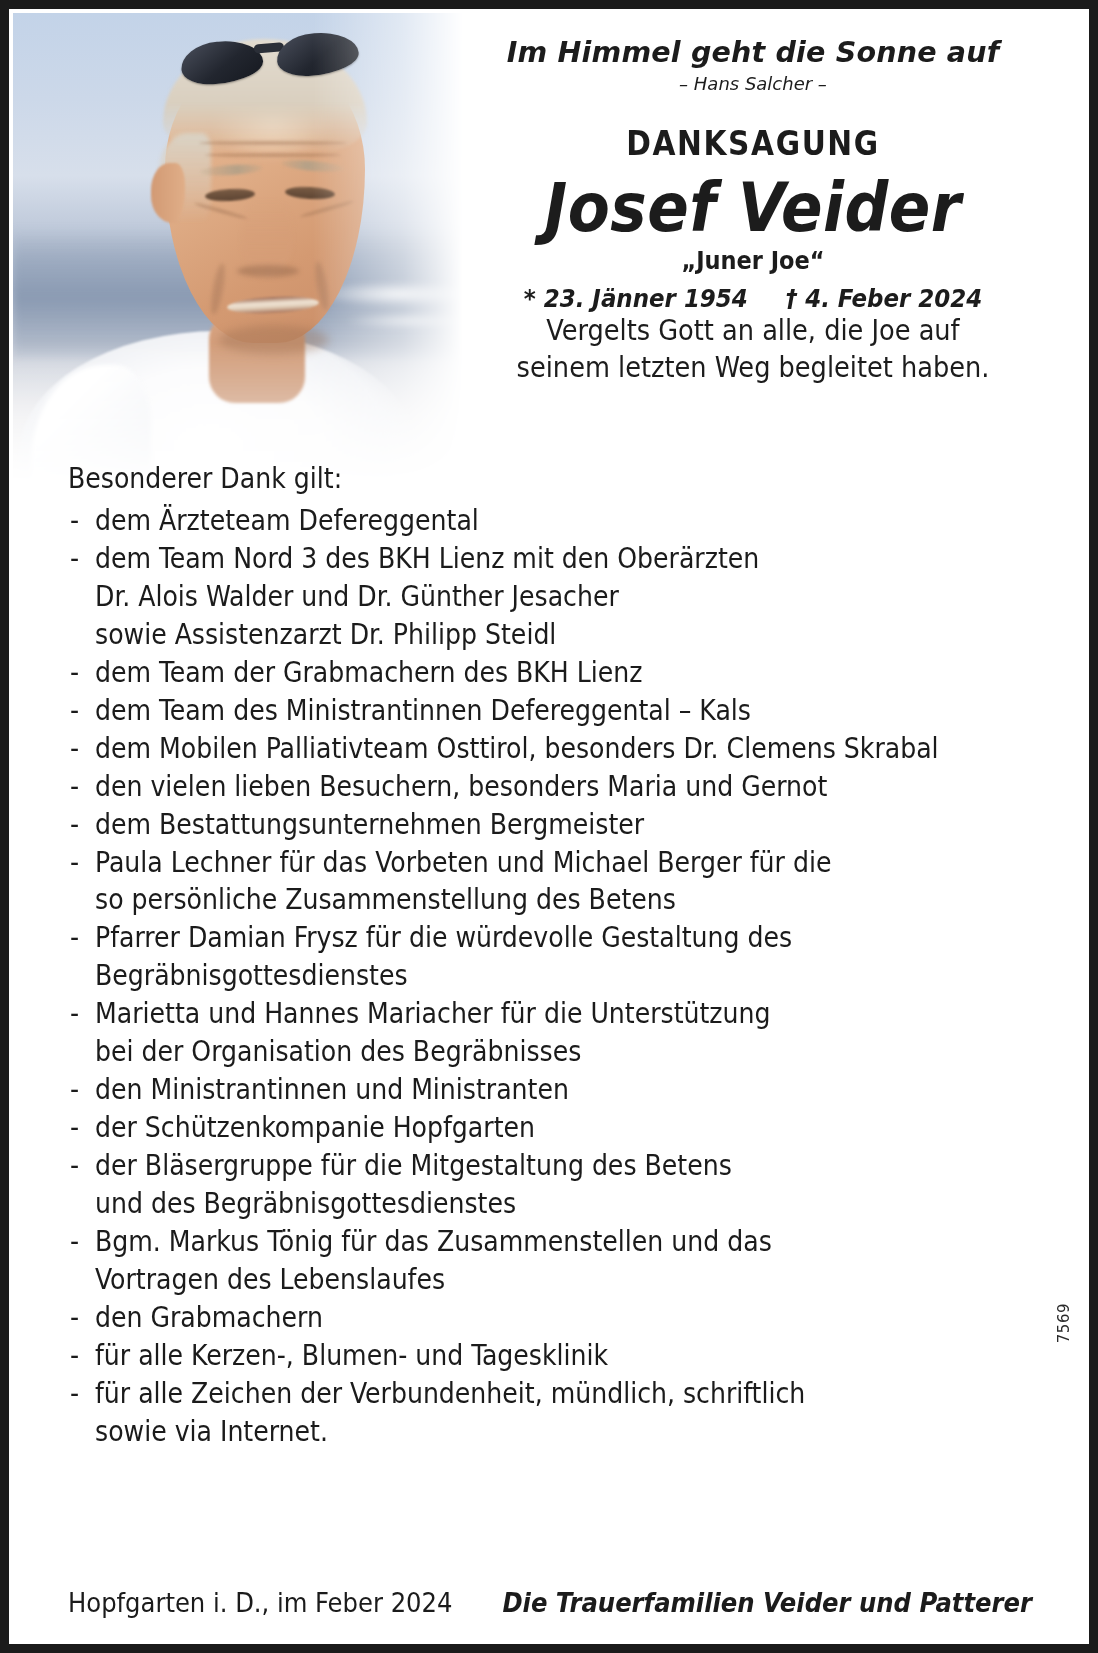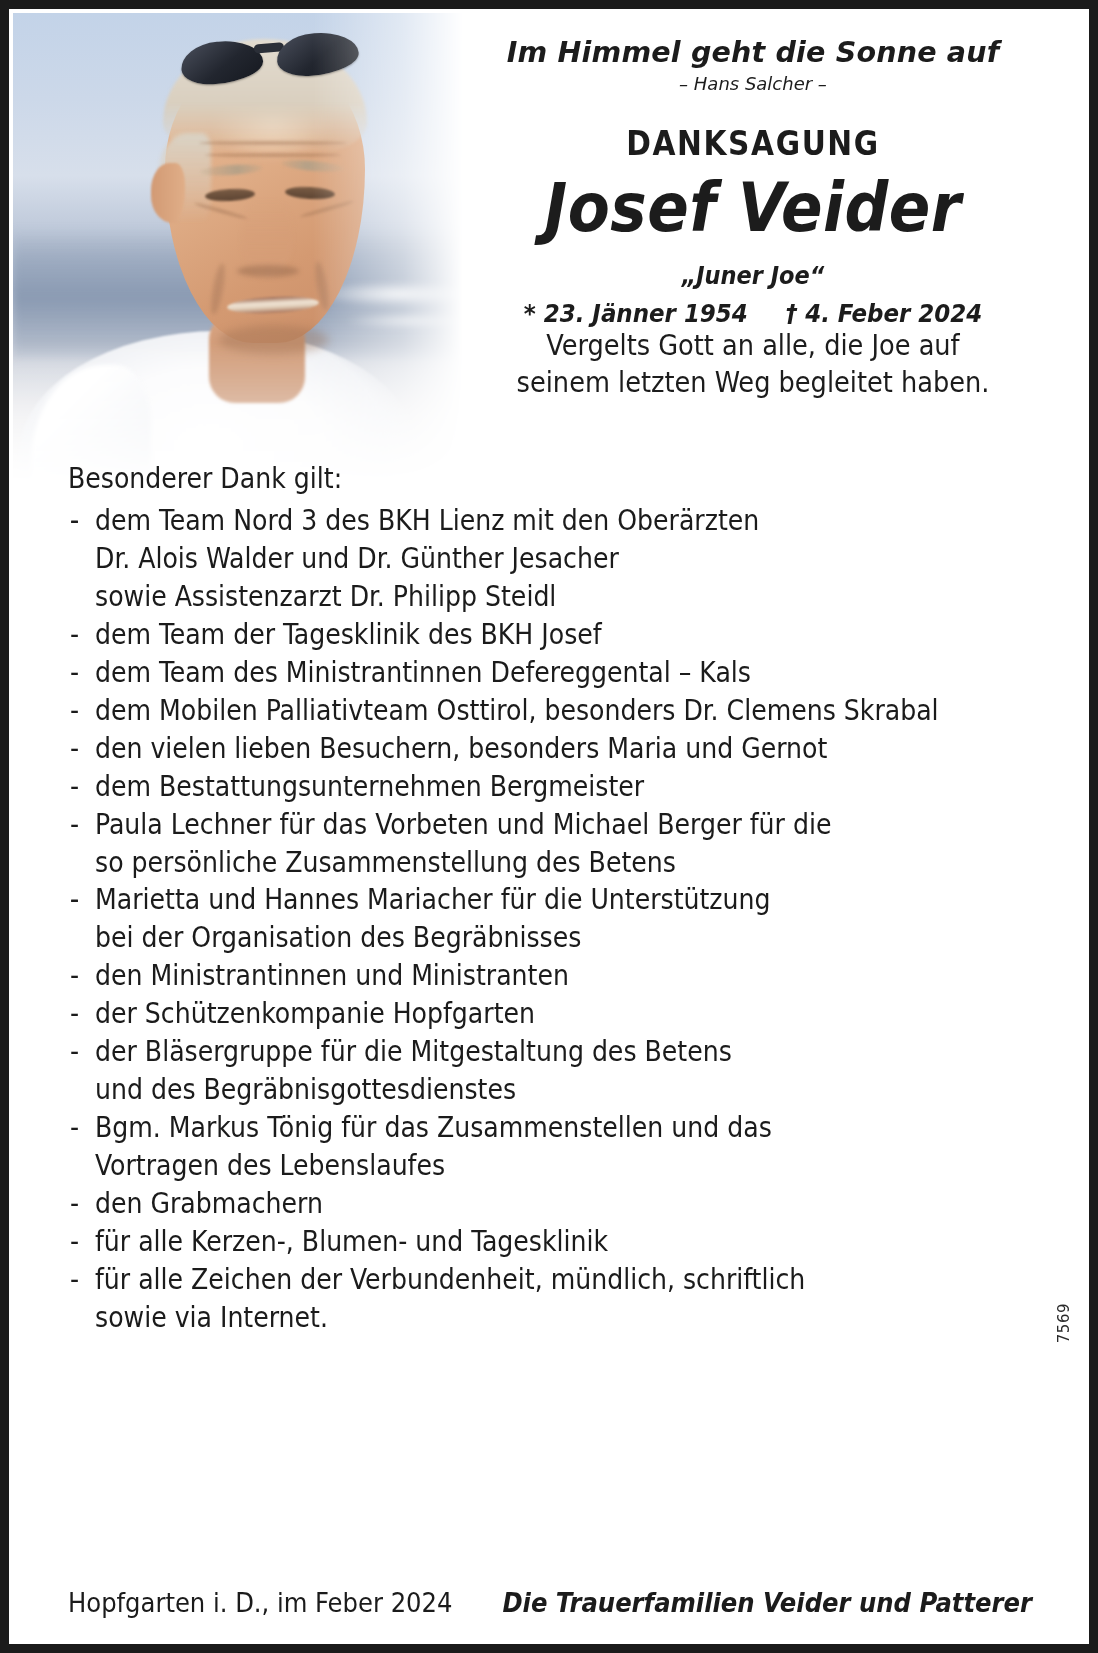--- a/index.html
+++ b/index.html
@@ -301,24 +301,23 @@
     font-family: "DejaVu Sans Condensed", "DejaVu Sans", sans-serif;
     font-style: italic;
     font-weight: bold;
     font-size: 68px;
     line-height: 1.04;
     letter-spacing: 0.5px;
     margin-top: 10px;
   }
   .nickname {
     font-family: "DejaVu Sans Condensed", "DejaVu Sans", sans-serif;
-    font-style: italic;
     font-weight: bold;
     font-size: 25px;
-    margin-top: 17px;
+    margin-top: 2px;
     text-align: center;
   }
   .dates {
     font-family: "DejaVu Sans Condensed", "DejaVu Sans", sans-serif;
     font-style: italic;
     font-weight: bold;
     font-size: 25.5px;
     margin-top: 8px;
     white-space: nowrap;
   }
@@ -447,32 +446,33 @@
         <span class="gap"></span>
         <span>† 4. Feber 2024</span>
       </div>
       <div class="intro" style="white-space: pre-line;">Vergelts Gott an alle, die Joe auf
 seinem letzten Weg begleitet haben.</div>
     </div>
 
     <div class="body-block">
       <div class="lead">Besonderer Dank gilt:</div>
       <ul class="thanks-list">
-          <li class="thanks-item"><span class="dash">-</span></li>
+          <li class="thanks-item"><span class="dash">-</span><span>dem Ärzteteam Defereggental</span></li>
           <li class="thanks-item"><span class="dash">-</span><span>dem Team Nord 3 des BKH Lienz mit den Oberärzten
 Dr. Alois Walder und Dr. Günther Jesacher
 sowie Assistenzarzt Dr. Philipp Steidl</span></li>
-          <li class="thanks-item"><span class="dash">-</span><span>dem Team der Tagesklinik des BKH Josef</span></li>
+          <li class="thanks-item"><span class="dash">-</span><span>dem Team der Grabmachern des BKH Lienz</span></li>
           <li class="thanks-item"><span class="dash">-</span><span>dem Team des Ministrantinnen Defereggental – Kals</span></li>
           <li class="thanks-item"><span class="dash">-</span><span>dem Mobilen Palliativteam Osttirol, besonders Dr. Clemens Skrabal</span></li>
           <li class="thanks-item"><span class="dash">-</span><span>den vielen lieben Besuchern, besonders Maria und Gernot</span></li>
           <li class="thanks-item"><span class="dash">-</span><span>dem Bestattungsunternehmen Bergmeister</span></li>
           <li class="thanks-item"><span class="dash">-</span><span>Paula Lechner für das Vorbeten und Michael Berger für die
 so persönliche Zusammenstellung des Betens</span></li>
-          <li class="thanks-item"><span class="dash">-</span></li>
+          <li class="thanks-item"><span class="dash">-</span><span>Pfarrer Damian Frysz für die würdevolle Gestaltung des
+Begräbnisgottesdienstes</span></li>
           <li class="thanks-item"><span class="dash">-</span><span>Marietta und Hannes Mariacher für die Unterstützung
 bei der Organisation des Begräbnisses</span></li>
           <li class="thanks-item"><span class="dash">-</span><span>den Ministrantinnen und Ministranten</span></li>
           <li class="thanks-item"><span class="dash">-</span><span>der Schützenkompanie Hopfgarten</span></li>
           <li class="thanks-item"><span class="dash">-</span><span>der Bläsergruppe für die Mitgestaltung des Betens
 und des Begräbnisgottesdienstes</span></li>
           <li class="thanks-item"><span class="dash">-</span><span>Bgm. Markus Tönig für das Zusammenstellen und das
 Vortragen des Lebenslaufes</span></li>
           <li class="thanks-item"><span class="dash">-</span><span>den Grabmachern</span></li>
           <li class="thanks-item"><span class="dash">-</span><span>für alle Kerzen-, Blumen- und Tagesklinik</span></li>

